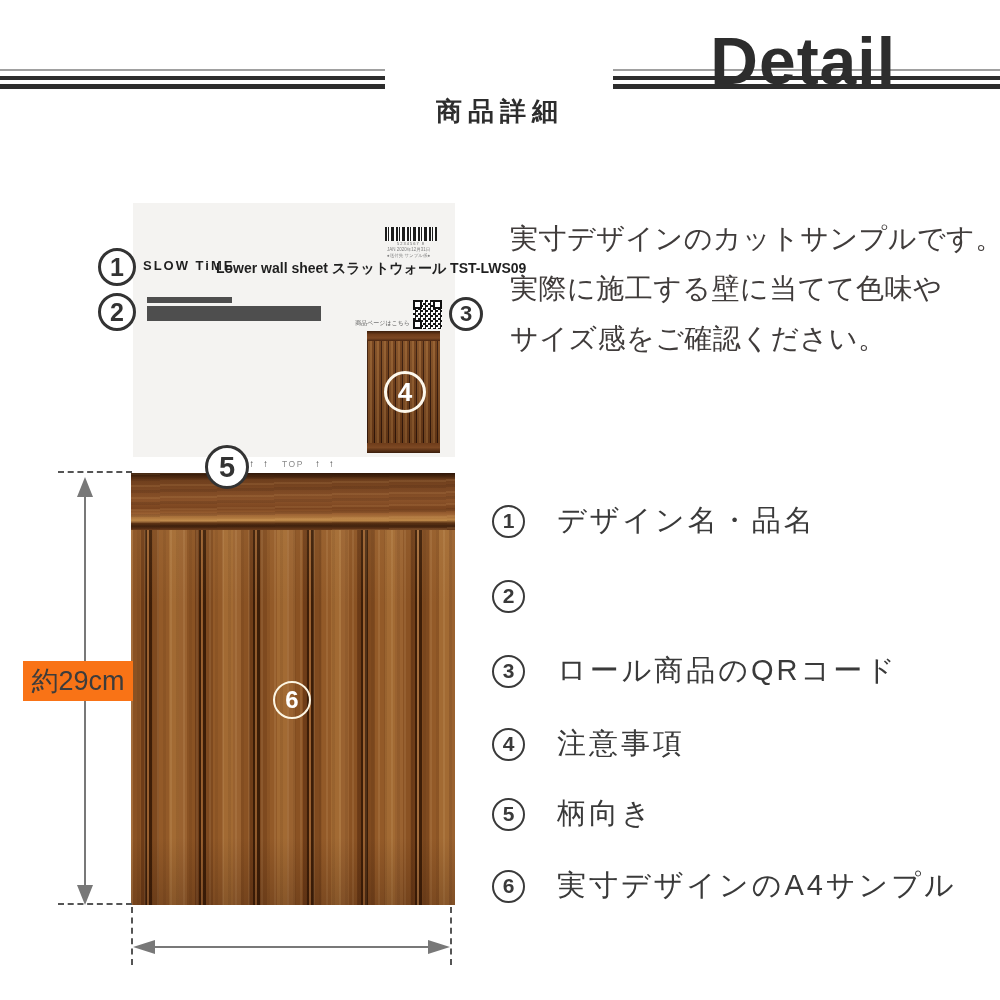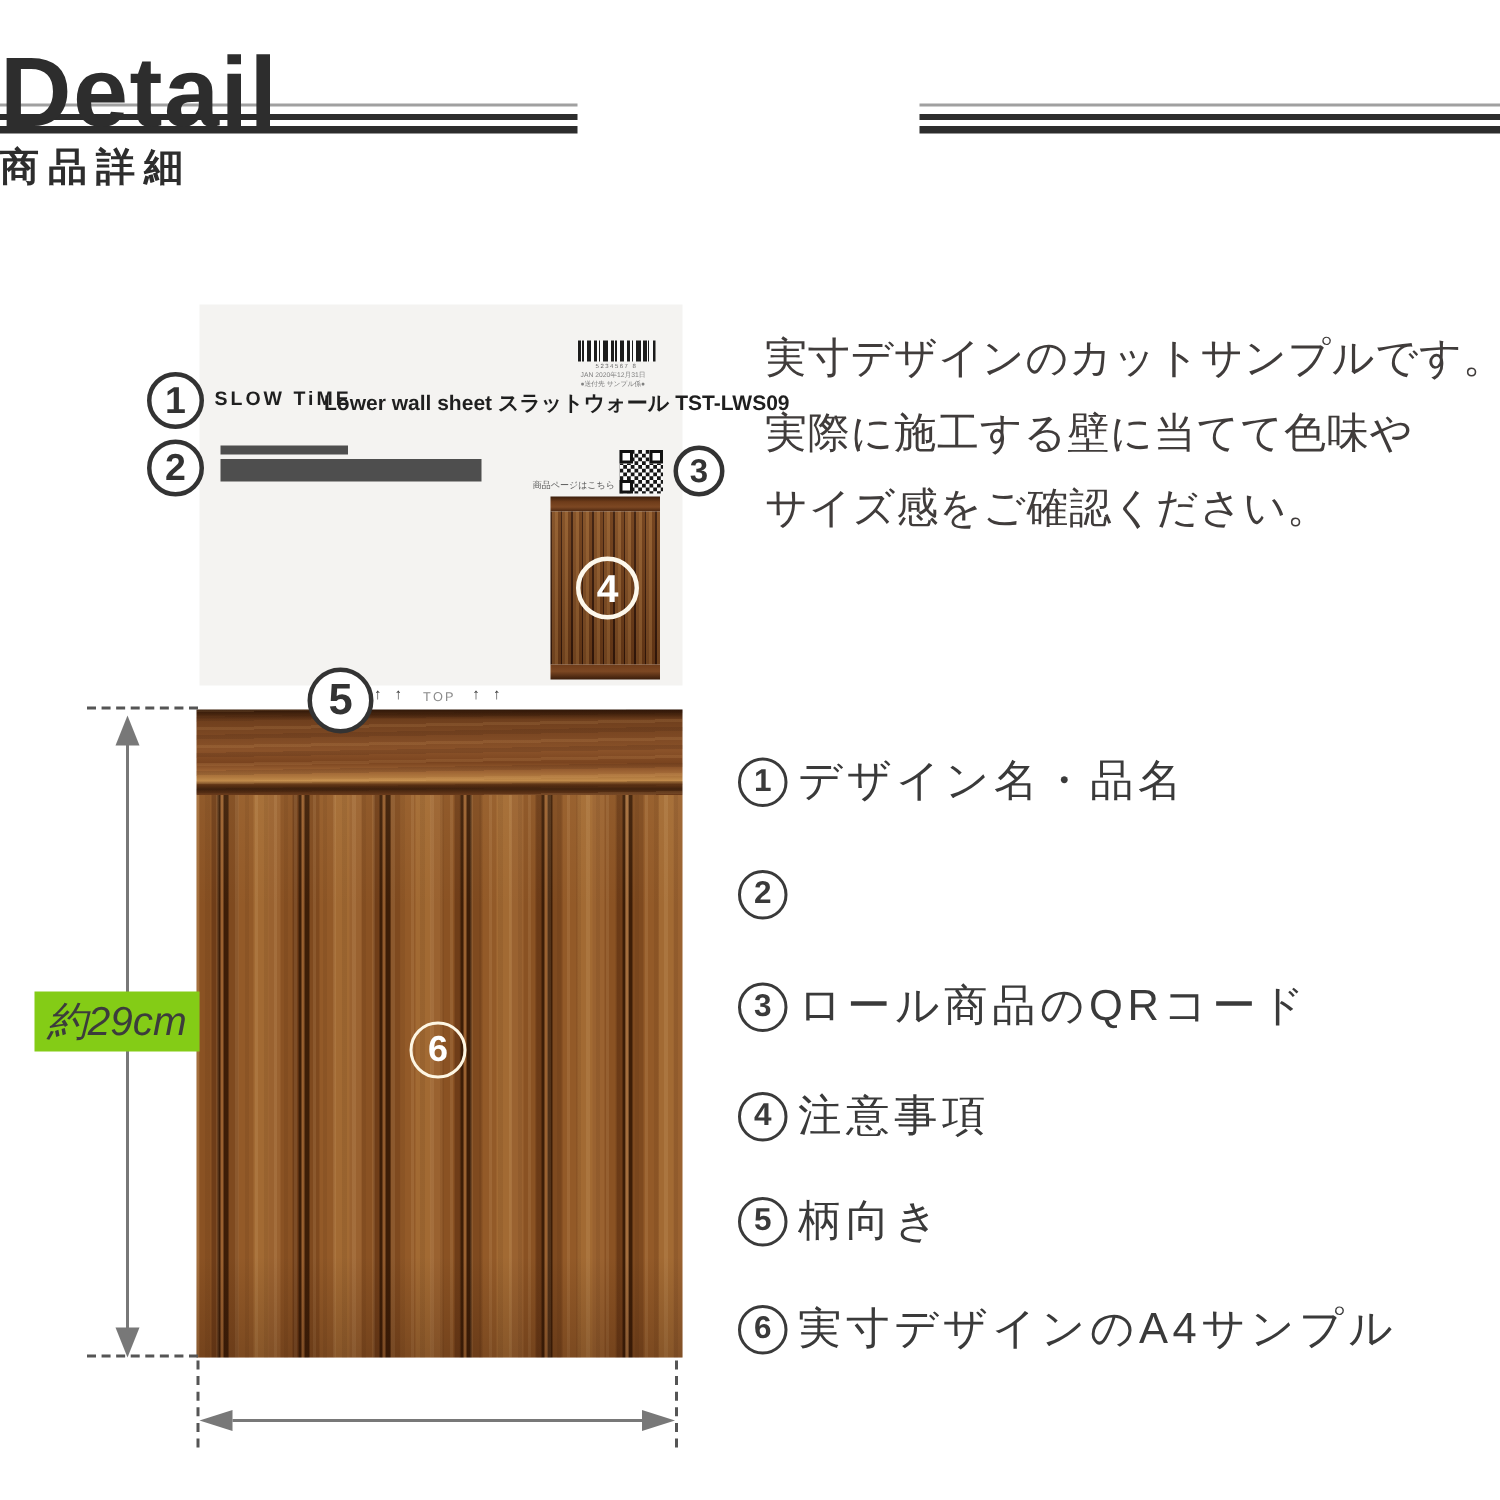--- a/index.html
+++ b/index.html
@@ -5,25 +5,25 @@
   html,body{margin:0;padding:0;background:#fff;}
   #page{
     position:relative;width:1000px;height:1000px;background:#ffffff;overflow:hidden;
     font-family:"Liberation Sans","DejaVu Sans",sans-serif;color:#3a3a3a;
   }
 
   
   .rule{position:absolute;background:#2d2d2d;}
   .rule.light{background:#a0a0a0;}
   .page-title{
-    position:absolute;left:0;top:26px;width:896px;text-align:left;
+    position:absolute;left:0;top:26px;width:896px;text-align:right;
     font-size:66px;font-weight:bold;color:#2d2d2d;letter-spacing:1px;line-height:70px;
   }
   .page-subtitle{
-    position:absolute;left:0;top:94px;width:1000px;text-align:left;
+    position:absolute;left:0;top:94px;width:1000px;text-align:center;
     font-size:26px;font-weight:600;color:#2d2d2d;letter-spacing:6px;
   }
 
   
   .paper{position:absolute;left:133px;top:203px;width:322px;height:254px;background:#f4f3f1;}
   .brand{position:absolute;left:143px;top:258px;font-size:13px;font-weight:bold;color:#1f1f1f;letter-spacing:2px;white-space:nowrap;text-align:center;}
   .product-name{position:absolute;left:216px;top:260px;font-size:14px;font-weight:bold;color:#1f1f1f;white-space:nowrap;}
   .barcode{
     position:absolute;left:385px;top:227px;width:52px;height:14px;
     background:repeating-linear-gradient(90deg,#1c1c1c 0 2px,#fbfbfb 2px 3px,#1c1c1c 3px 4px,#fbfbfb 4px 6px,#1c1c1c 6px 9px,#fbfbfb 9px 11px);
@@ -81,31 +81,31 @@
   .dash-h{position:absolute;border-top:2px dashed #555;}
   .dash-v{position:absolute;border-left:2px dashed #555;}
   .dim-line-v{position:absolute;left:84px;top:496px;width:2px;height:390px;background:#787878;}
   .tri{position:absolute;width:0;height:0;}
   .tri.up{left:77px;top:477px;border-left:8px solid transparent;border-right:8px solid transparent;border-bottom:20px solid #787878;}
   .tri.down{left:77px;top:885px;border-left:8px solid transparent;border-right:8px solid transparent;border-top:20px solid #787878;}
   .tri.left{left:133px;top:940px;border-top:7px solid transparent;border-bottom:7px solid transparent;border-right:22px solid #787878;}
   .tri.right{left:428px;top:940px;border-top:7px solid transparent;border-bottom:7px solid transparent;border-left:22px solid #787878;}
   .dim-line-h{position:absolute;left:155px;top:946px;width:275px;height:2px;background:#787878;}
   .dim-label{position:absolute;display:flex;justify-content:center;font-size:27px;font-weight:500;color:#3c3c3c;}
-  .dim-label span{background:#84cc16;padding:2px 8px;white-space:nowrap;font-style:italic;}
+  .dim-label span{background:#f97316;padding:2px 8px;white-space:nowrap;}
   .dim-label.h29{left:18px;top:661px;width:120px;}
   .dim-label.w22{left:192px;top:929px;width:200px;}
 
   
   .description{position:absolute;left:510px;top:214px;font-size:28px;line-height:50px;color:#403c3b;white-space:nowrap;letter-spacing:.5px;}
   .legend{position:absolute;left:492px;top:503px;}
   .legend-row{position:absolute;left:0;display:flex;align-items:center;height:34px;}
   .legend-num{width:33px;height:33px;border:2px solid #3a3a3a;border-radius:50%;box-sizing:border-box;
     display:flex;align-items:center;justify-content:center;font-size:21px;font-weight:bold;color:#3a3a3a;flex:0 0 auto;}
-  .legend-label{margin-left:7px;font-size:29px;color:#3a3a3a;letter-spacing:3px;white-space:nowrap;}
+  .legend-label{margin-left:32px;font-size:29px;color:#3a3a3a;letter-spacing:3px;white-space:nowrap;}
 </style>
 </head>
 <body>
 
 <div id="page">
 
   <div class="rule light" style="left:0;top:69px;width:385px;height:2px;"></div>
   <div class="rule" style="left:0;top:76px;width:385px;height:4px;"></div>
   <div class="rule" style="left:0;top:84px;width:385px;height:5px;"></div>
   <div class="rule light" style="left:613px;top:69px;width:387px;height:2px;"></div>

